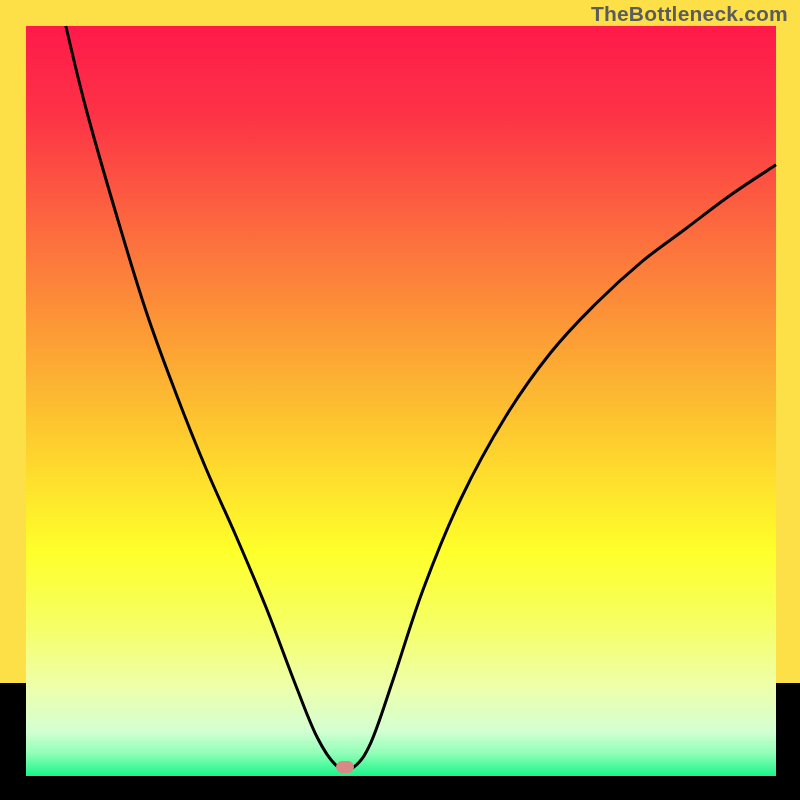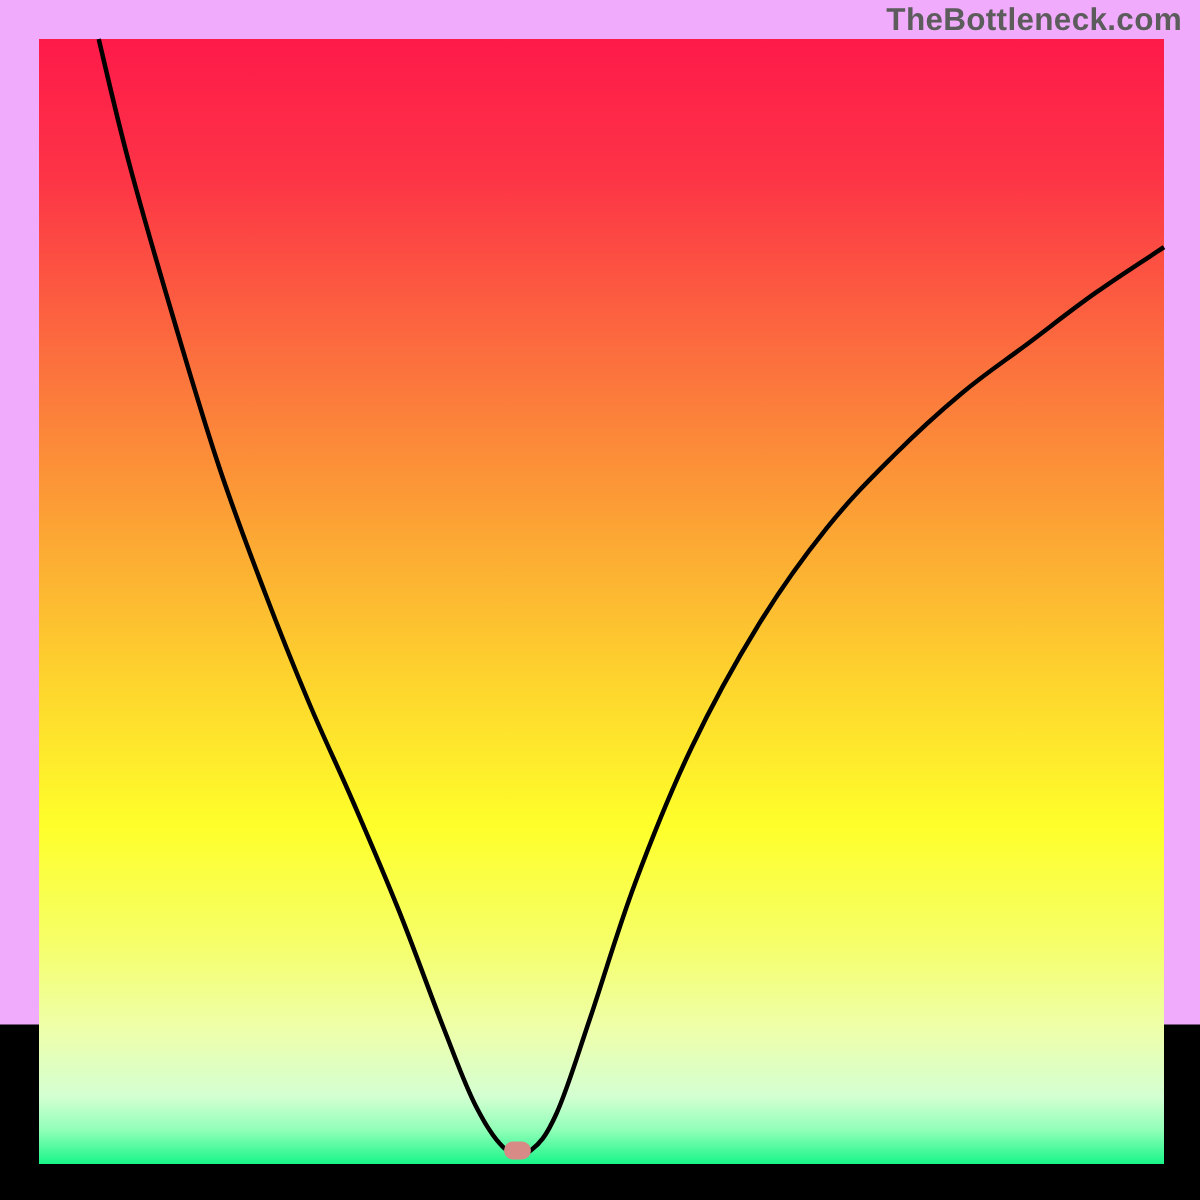--- a/index.html
+++ b/index.html
@@ -9,21 +9,21 @@
     height: 800px;
     background: #000000;
     overflow: hidden;
   }
   .frame {
     position: absolute;
     left: 0;
     top: 0;
     width: 800px;
     height: 683px;
-    background: #f0abfc;
+    background: #fde047;
   }
   .plot-area {
     position: absolute;
     left: 26px;
     top: 26px;
     width: 750px;
     height: 750px;
     
   }
   .watermark {

